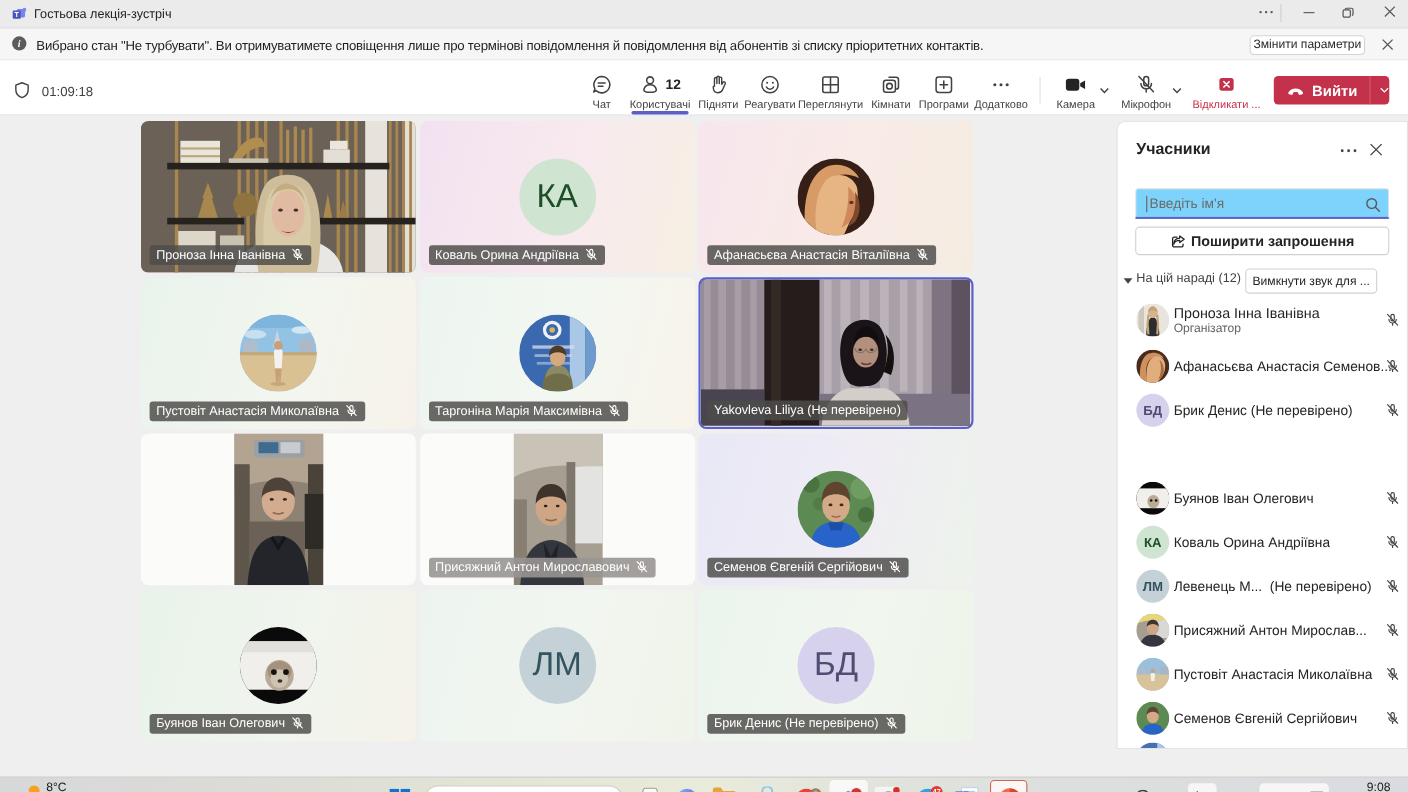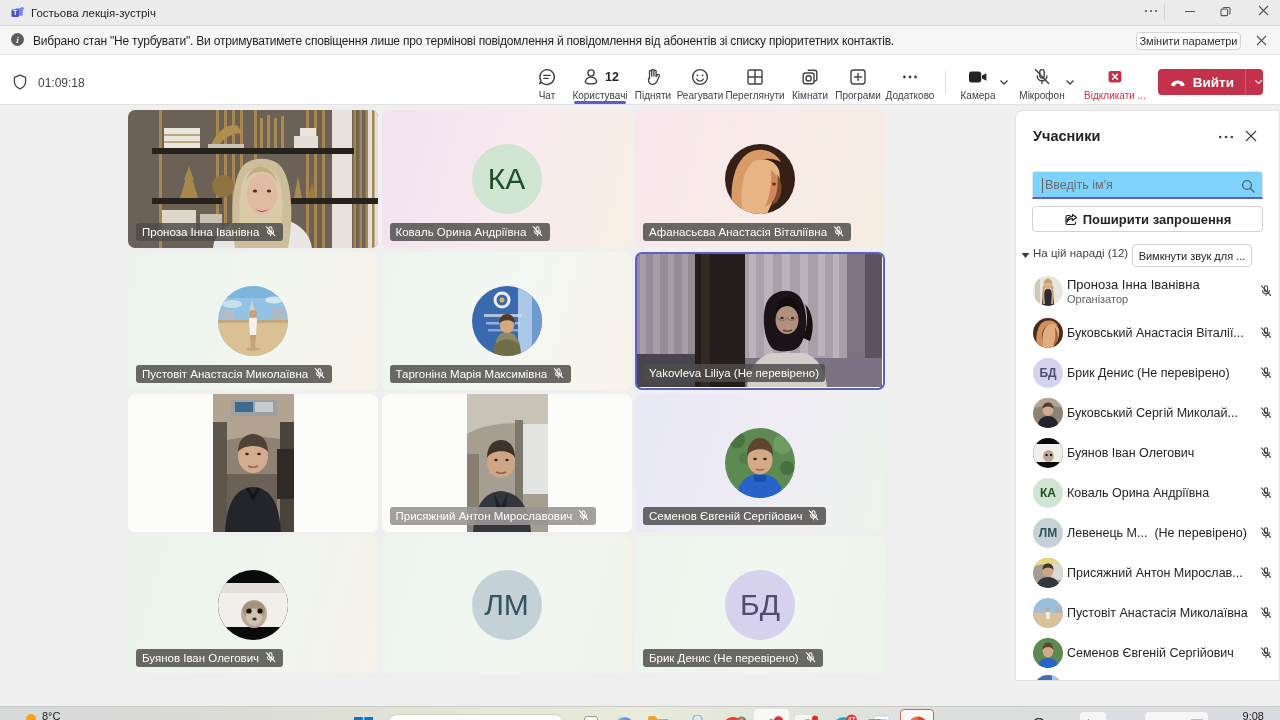--- a/index.html
+++ b/index.html
@@ -481,45 +481,30 @@
           <path d="M3.4 2.6 L16.6 16.4" stroke="#424242" stroke-width="1.5" stroke-linecap="round"></path>
         </svg>
   </div>
   <div class="pr" style="top:202px">
     <svg class="pav" width="30" height="30" viewBox="0 0 30 30">
           <rect width="30" height="30" fill="#472c1e"></rect>
           <path d="M4 30 C2 20 4 8 10 4 C16 1 23 3 25 8 C18 5 12 7 10 13 C8 19 9 25 11 30z" fill="#d0905c"></path>
           <path d="M10 30 C8 20 10 10 15 7 C20 4 25 7 26 12 C27 17 25 23 22 26 L19 30z" fill="#e2ad7c"></path>
           <path d="M21 9 C25 12 26 19 24 24 L20 27 C23 21 23 14 21 9z" fill="#a86a40"></path>
         </svg>
-    <div class="pnm">Буковський Анастасія Віталії...</div>
+    <div class="pnm">Афанасьєва Анастасія Семенов...</div>
     <svg class="pmic" width="14" height="14" viewBox="0 0 20 20">
           <rect x="7.8" y="2.6" width="4.4" height="8.4" rx="2.2" fill="none" stroke="#424242" stroke-width="1.5"></rect>
           <path d="M5.2 9 a4.8 4.8 0 009.6 0 M10 13.8 V16.6" fill="none" stroke="#424242" stroke-width="1.5" stroke-linecap="round"></path>
           <path d="M3.4 2.6 L16.6 16.4" stroke="#424242" stroke-width="1.5" stroke-linecap="round"></path>
         </svg>
   </div>
   <div class="pr" style="top:242px">
     <div class="pav" style="background:#d6d2ee;color:#4f4d72">БД</div>
     <div class="pnm">Брик Денис (Не перевірено)</div>
-    <svg class="pmic" width="14" height="14" viewBox="0 0 20 20">
-          <rect x="7.8" y="2.6" width="4.4" height="8.4" rx="2.2" fill="none" stroke="#424242" stroke-width="1.5"></rect>
-          <path d="M5.2 9 a4.8 4.8 0 009.6 0 M10 13.8 V16.6" fill="none" stroke="#424242" stroke-width="1.5" stroke-linecap="round"></path>
-          <path d="M3.4 2.6 L16.6 16.4" stroke="#424242" stroke-width="1.5" stroke-linecap="round"></path>
-        </svg>
-  </div>
-  <div class="pr" style="top:282px">
-    <svg class="pav" width="30" height="30" viewBox="0 0 30 30">
-          <rect width="30" height="30" fill="#8d8274"></rect>
-          <path d="M0 0 H30 V10 C20 7 10 7 0 11z" fill="#b2a491"></path>
-          <path d="M4 30 C5 22 9 18 15 18 C21 18 25 22 26 30z" fill="#23252a"></path>
-          <ellipse cx="15" cy="12" rx="5.5" ry="6" fill="#d3ab8e"></ellipse>
-          <path d="M9.5 11 C9.5 6.5 12 4.5 15 4.5 C18 4.5 20.5 6.5 20.5 11 C18 7.5 12 7.5 9.5 11z" fill="#4f4238"></path>
-        </svg>
-    <div class="pnm">Буковський Сергій Миколай...</div>
     <svg class="pmic" width="14" height="14" viewBox="0 0 20 20">
           <rect x="7.8" y="2.6" width="4.4" height="8.4" rx="2.2" fill="none" stroke="#424242" stroke-width="1.5"></rect>
           <path d="M5.2 9 a4.8 4.8 0 009.6 0 M10 13.8 V16.6" fill="none" stroke="#424242" stroke-width="1.5" stroke-linecap="round"></path>
           <path d="M3.4 2.6 L16.6 16.4" stroke="#424242" stroke-width="1.5" stroke-linecap="round"></path>
         </svg>
   </div>
   <div class="pr" style="top:322px">
     <svg class="pav" width="30" height="30" viewBox="0 0 30 30">
           <rect width="30" height="30" fill="#0a0a0a"></rect>
           <rect x="0" y="6" width="30" height="18" fill="#f1efec"></rect>

